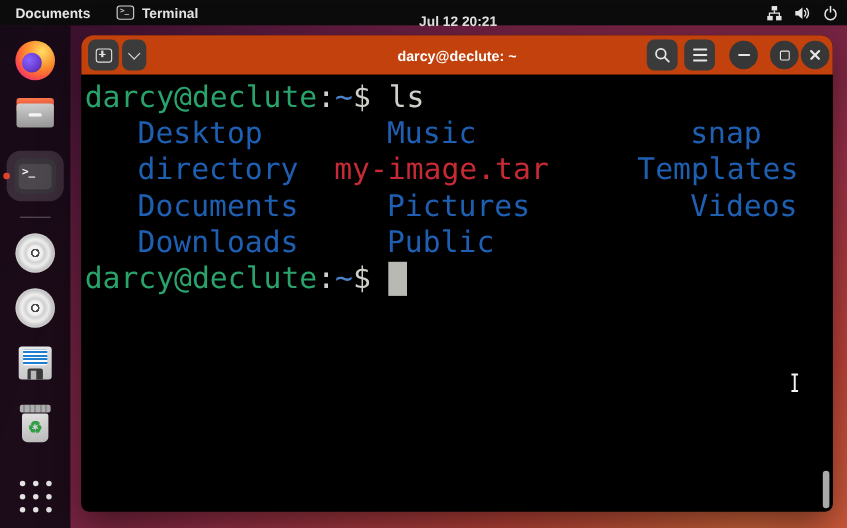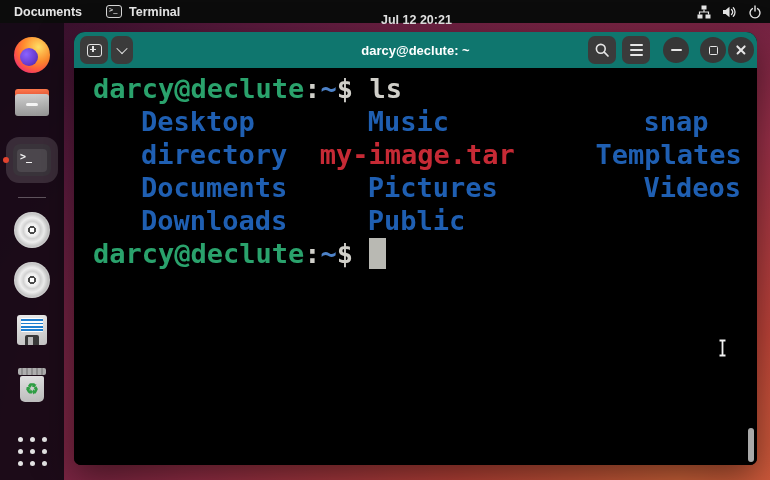--- a/index.html
+++ b/index.html
@@ -73,21 +73,21 @@
     background:linear-gradient(#e0e0e0, #bdbdbd); display:flex; align-items:center; justify-content:center;
     color:#2f9e44; font-size:15px; font-weight:bold; }
 
   .appgrid { display:grid; grid-template-columns:repeat(3, 5px); grid-template-rows:repeat(3, 5px); gap:7px; }
   .appgrid i { width:5px; height:5px; border-radius:50%; background:#e3e3e3; }
 
   
   .window { position:absolute; left:74px; top:32px; width:683px; height:433px;
     border-radius:11px 11px 7px 7px; box-shadow:0 14px 36px rgba(0,0,0,0.5);
     background:#000; }
-  .header { position:relative; height:36px; background:#0f766e; border-radius:11px 11px 0 0;
+  .header { position:relative; height:36px; background:#c2410c; border-radius:11px 11px 0 0;
     display:flex; align-items:center; justify-content:center; }
   .title { color:#fff; font-size:13px; font-weight:bold; }
 
   .hbtn { position:absolute; top:4px; height:28px; border-radius:7px; background:#3b3b3b;
     display:flex; align-items:center; justify-content:center; cursor:default; }
   .btn-newtab { left:6px;  width:28px; }
   .btn-tabs   { left:37px; width:22px; }
   .btn-search { left:514px; width:28px; }
   .btn-menu   { left:548px; width:28px; }
   .cbtn { position:absolute; top:5px; width:26px; height:26px; border-radius:50%; background:#373737;
@@ -103,23 +103,23 @@
   .burger i { width:13px; height:1.7px; background:#e6e6e6; border-radius:1px; }
   .g-min { width:11px; height:1.7px; background:#e6e6e6; border-radius:1px; }
   .g-max { width:9px; height:9px; border:1.6px solid #e6e6e6; border-radius:1.5px; }
   .g-close { position:relative; width:12px; height:12px; }
   .g-close::before, .g-close::after { content:""; position:absolute; left:0; top:5.2px; width:12px; height:1.7px;
     background:#e6e6e6; border-radius:1px; }
   .g-close::before { transform:rotate(45deg); } .g-close::after { transform:rotate(-45deg); }
 
   .screen { position:relative; height:397px; background:#000; border-radius:0 0 7px 7px; overflow:hidden; }
   .term {
-    font-family:"DejaVu Sans Mono", monospace; font-weight:bold;
+    font-family:"DejaVu Sans Mono", monospace; font-weight:normal;
     font-size:27px; line-height:33px; white-space:pre;
-    padding:4px 0 0 19px;
+    padding:4px 0 0 3px;
   }
   .c-green { color:var(--green); }
   .c-fg    { color:var(--fg); }
   .c-tilde { color:var(--tilde); }
   .c-dir   { color:var(--dir);margin-left:48px; }
   .c-red   { color:var(--red); }
   .c-cursor{ background:var(--cursor); color:var(--cursor); }
 
   .scroll-thumb { position:absolute; right:3px; bottom:3px; width:6px; height:34px;
     border-radius:3px; background:#a9a9a9; }

